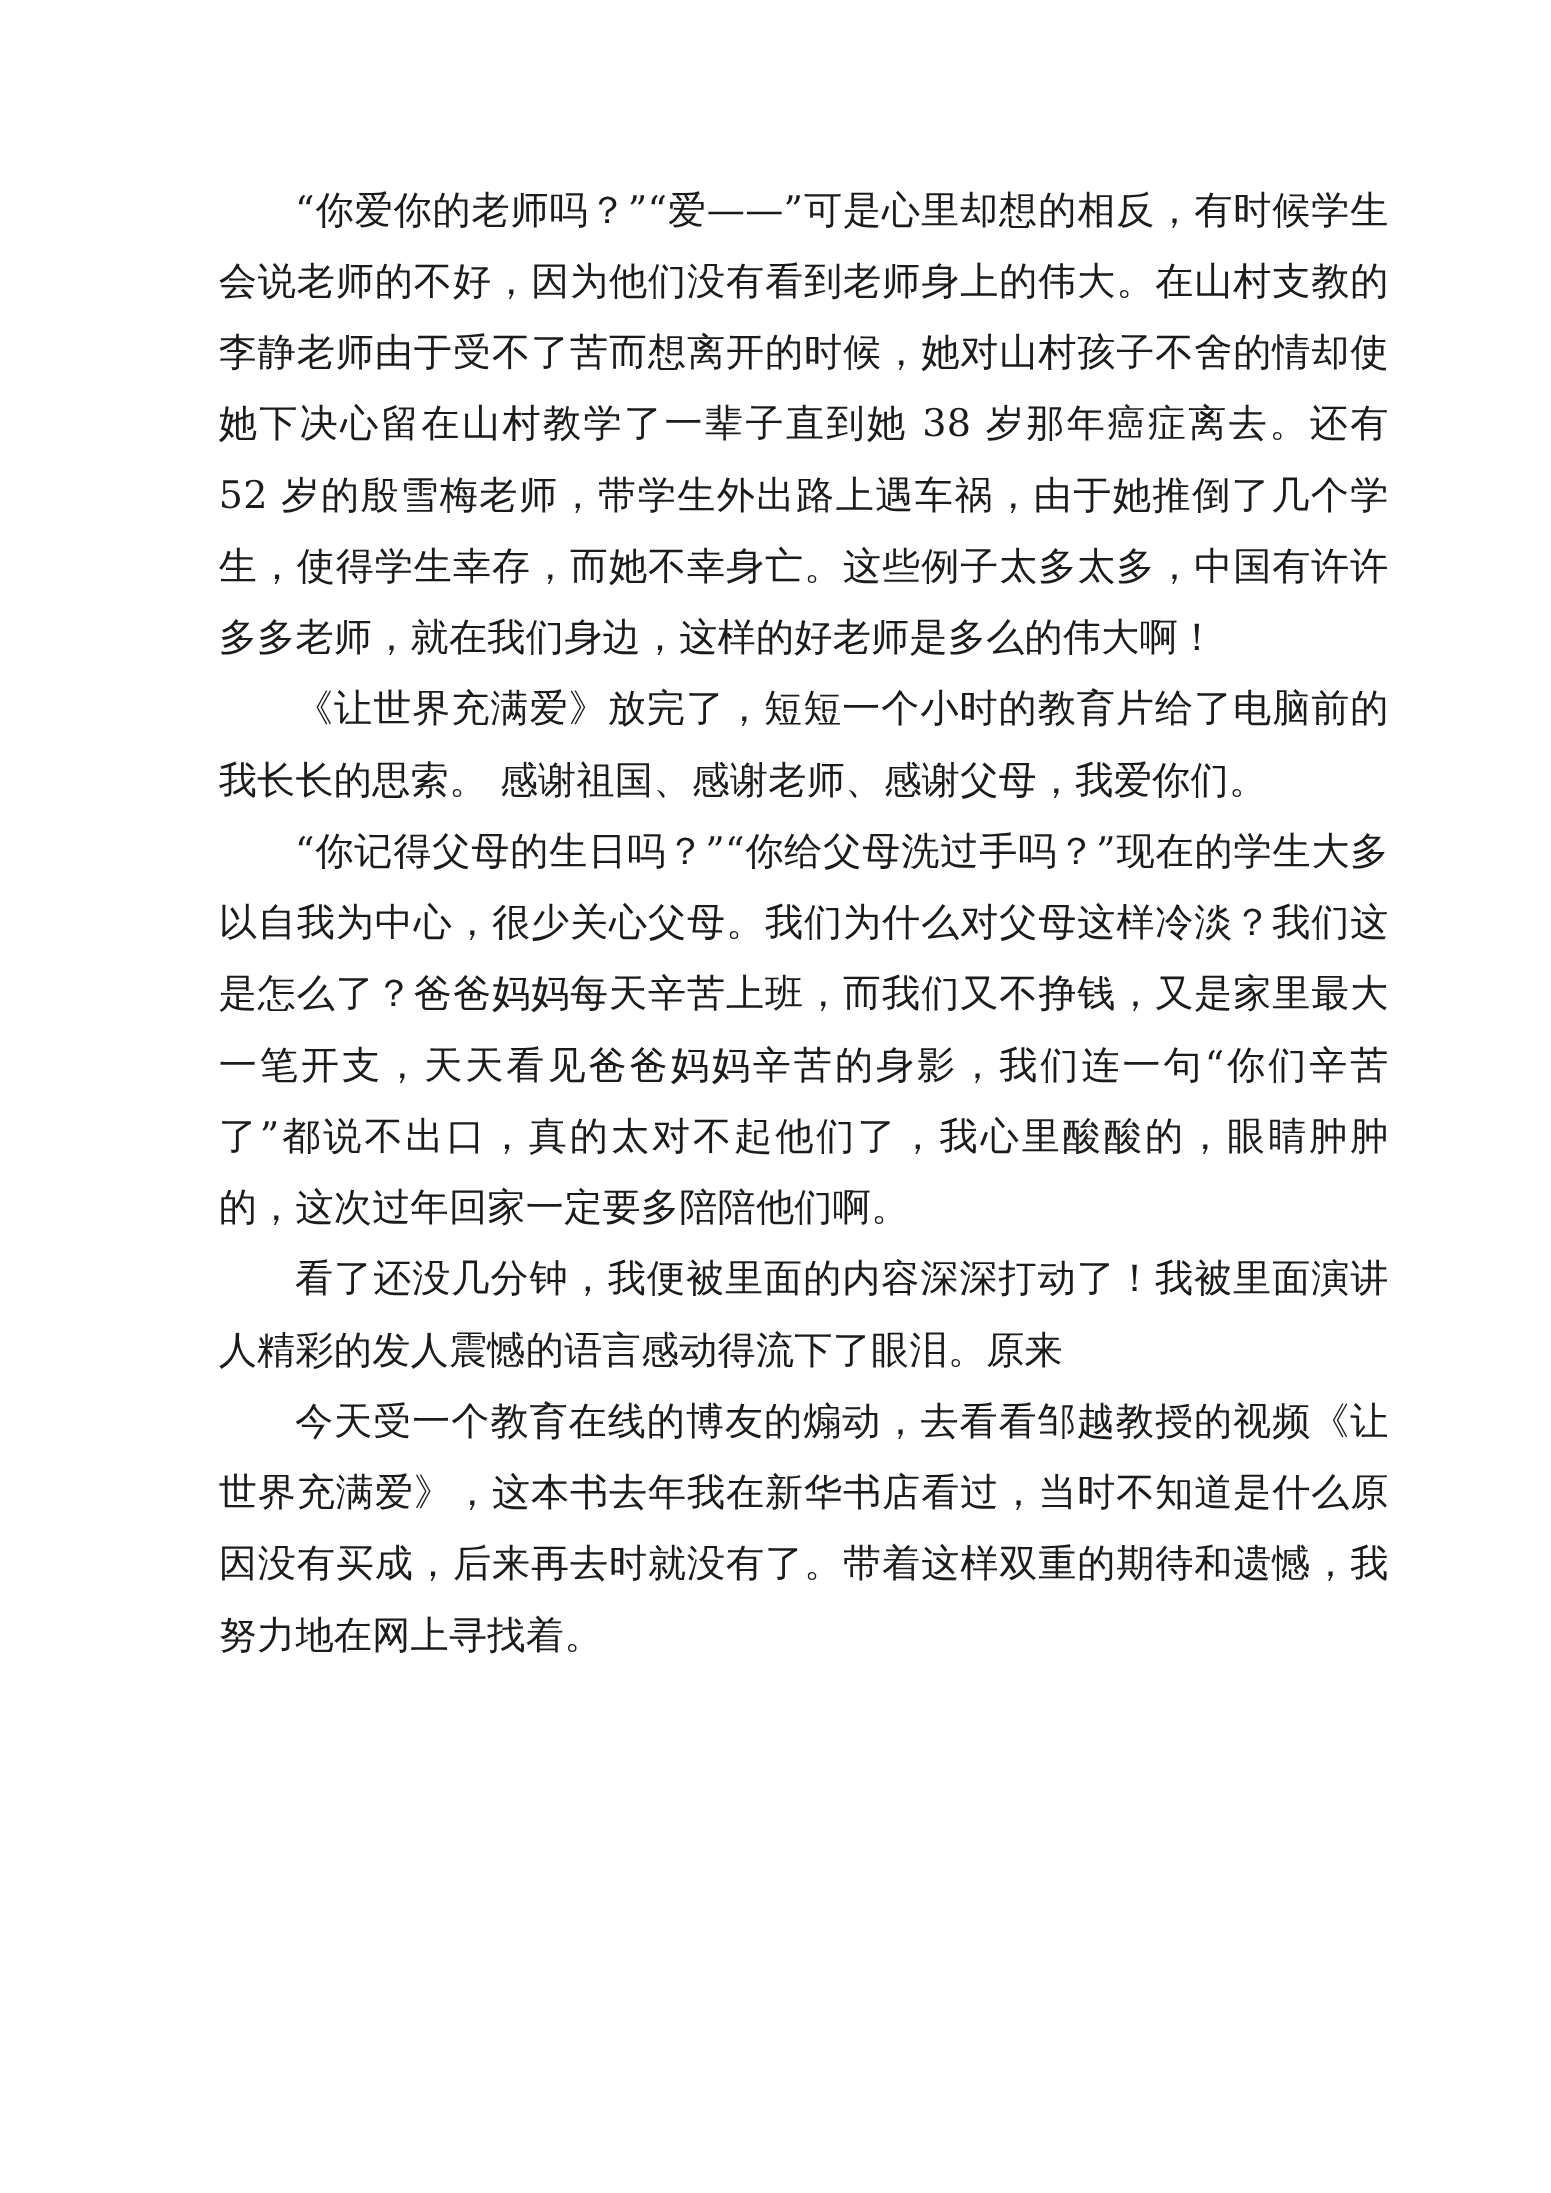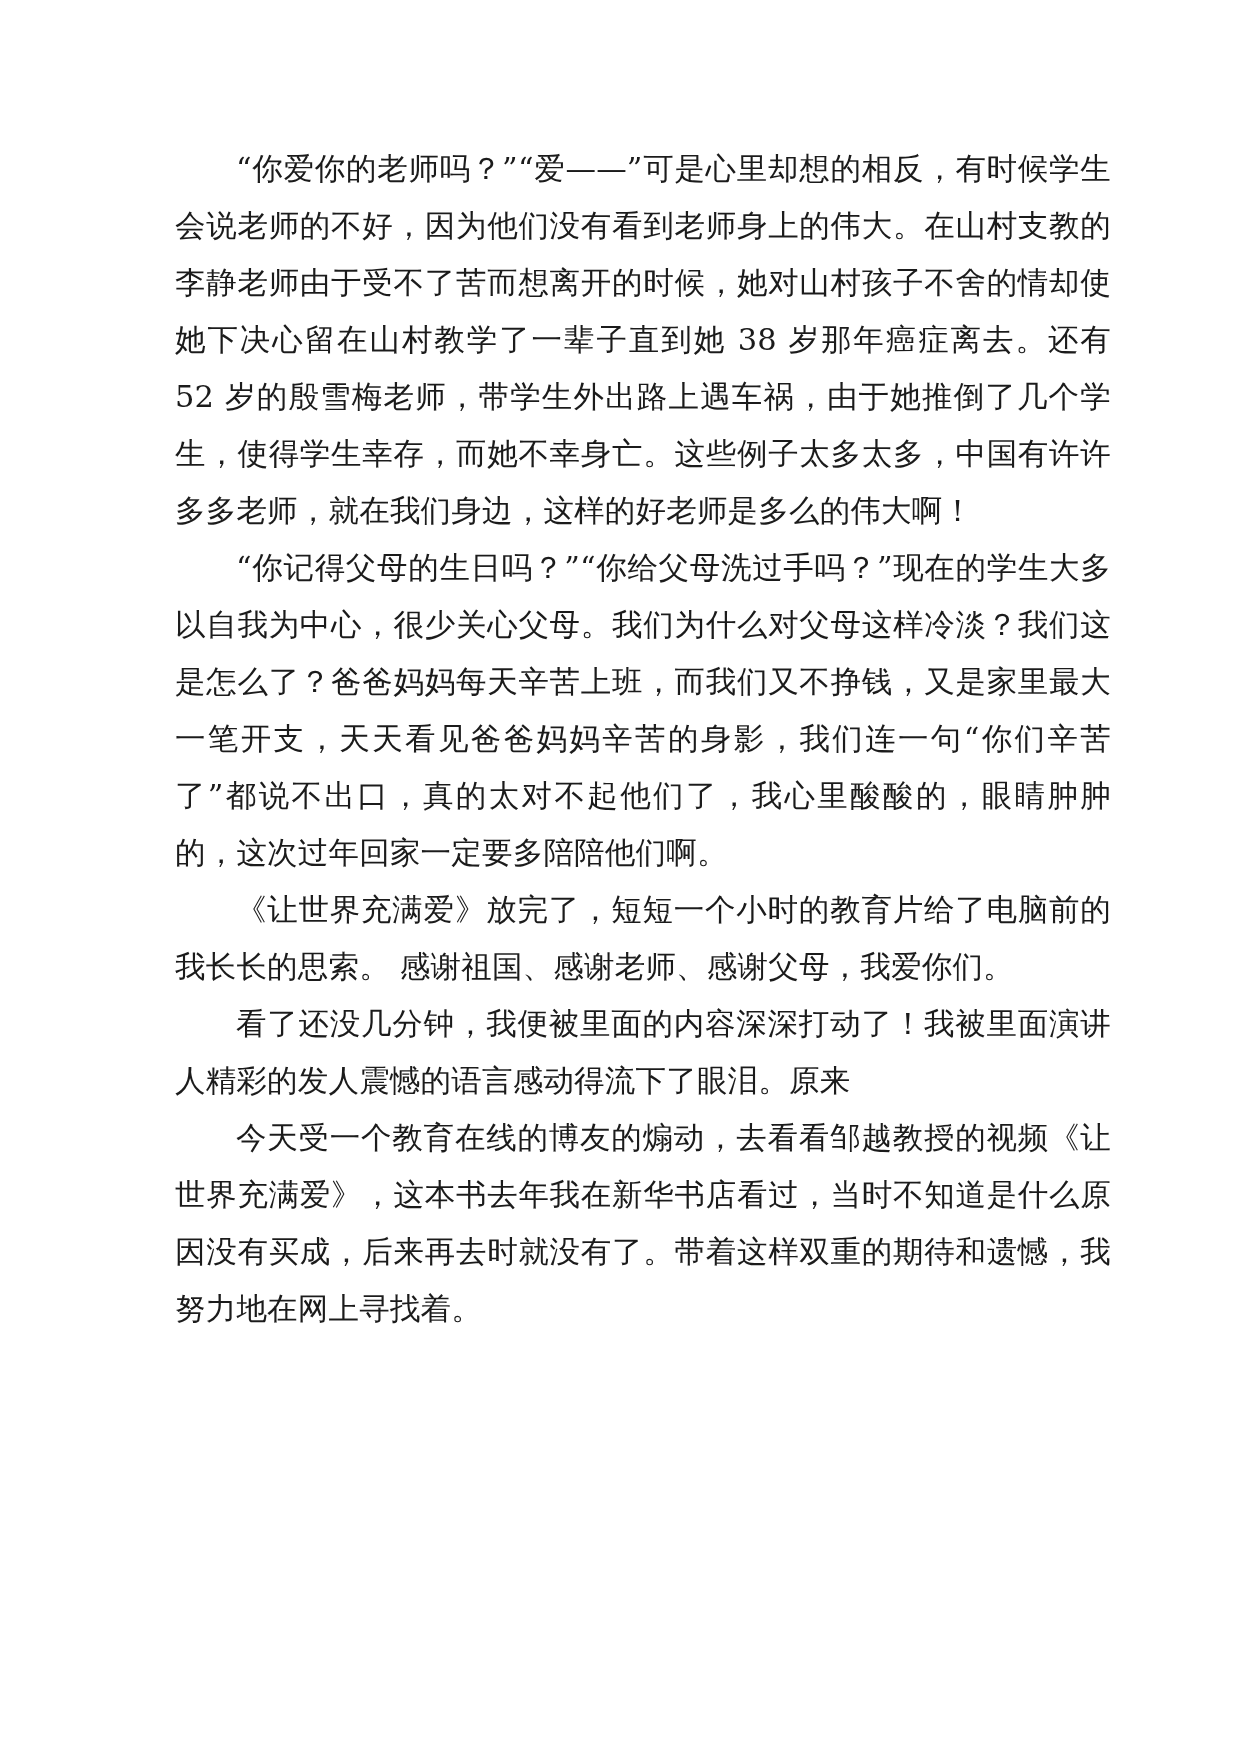--- a/index.html
+++ b/index.html
@@ -39,18 +39,18 @@
   p.para + p.para {
     margin-top: 0;
   }
 </style>
 </head>
 <body>
 
 <div class="page">
   <div class="doc-body">
     <p class="para">“你爱你的老师吗？”“爱——”可是心里却想的相反，有时候学生会说老师的不好，因为他们没有看到老师身上的伟大。在山村支教的李静老师由于受不了苦而想离开的时候，她对山村孩子不舍的情却使她下决心留在山村教学了一辈子直到她 38 岁那年癌症离去。还有 52 岁的殷雪梅老师，带学生外出路上遇车祸，由于她推倒了几个学生，使得学生幸存，而她不幸身亡。这些例子太多太多，中国有许许多多老师，就在我们身边，这样的好老师是多么的伟大啊！</p>
+    <p class="para">《让世界充满爱》放完了，短短一个小时的教育片给了电脑前的我长长的思索。 感谢祖国、感谢老师、感谢父母，我爱你们。</p>
     <p class="para">“你记得父母的生日吗？”“你给父母洗过手吗？”现在的学生大多以自我为中心，很少关心父母。我们为什么对父母这样冷淡？我们这是怎么了？爸爸妈妈每天辛苦上班，而我们又不挣钱，又是家里最大一笔开支，天天看见爸爸妈妈辛苦的身影，我们连一句“你们辛苦了”都说不出口，真的太对不起他们了，我心里酸酸的，眼睛肿肿的，这次过年回家一定要多陪陪他们啊。</p>
-    <p class="para">《让世界充满爱》放完了，短短一个小时的教育片给了电脑前的我长长的思索。 感谢祖国、感谢老师、感谢父母，我爱你们。</p>
     <p class="para">看了还没几分钟，我便被里面的内容深深打动了！我被里面演讲人精彩的发人震憾的语言感动得流下了眼泪。原来</p>
     <p class="para">今天受一个教育在线的博友的煽动，去看看邹越教授的视频《让世界充满爱》，这本书去年我在新华书店看过，当时不知道是什么原因没有买成，后来再去时就没有了。带着这样双重的期待和遗憾，我努力地在网上寻找着。</p>
   </div>
 </div>
 
 </body></html>

